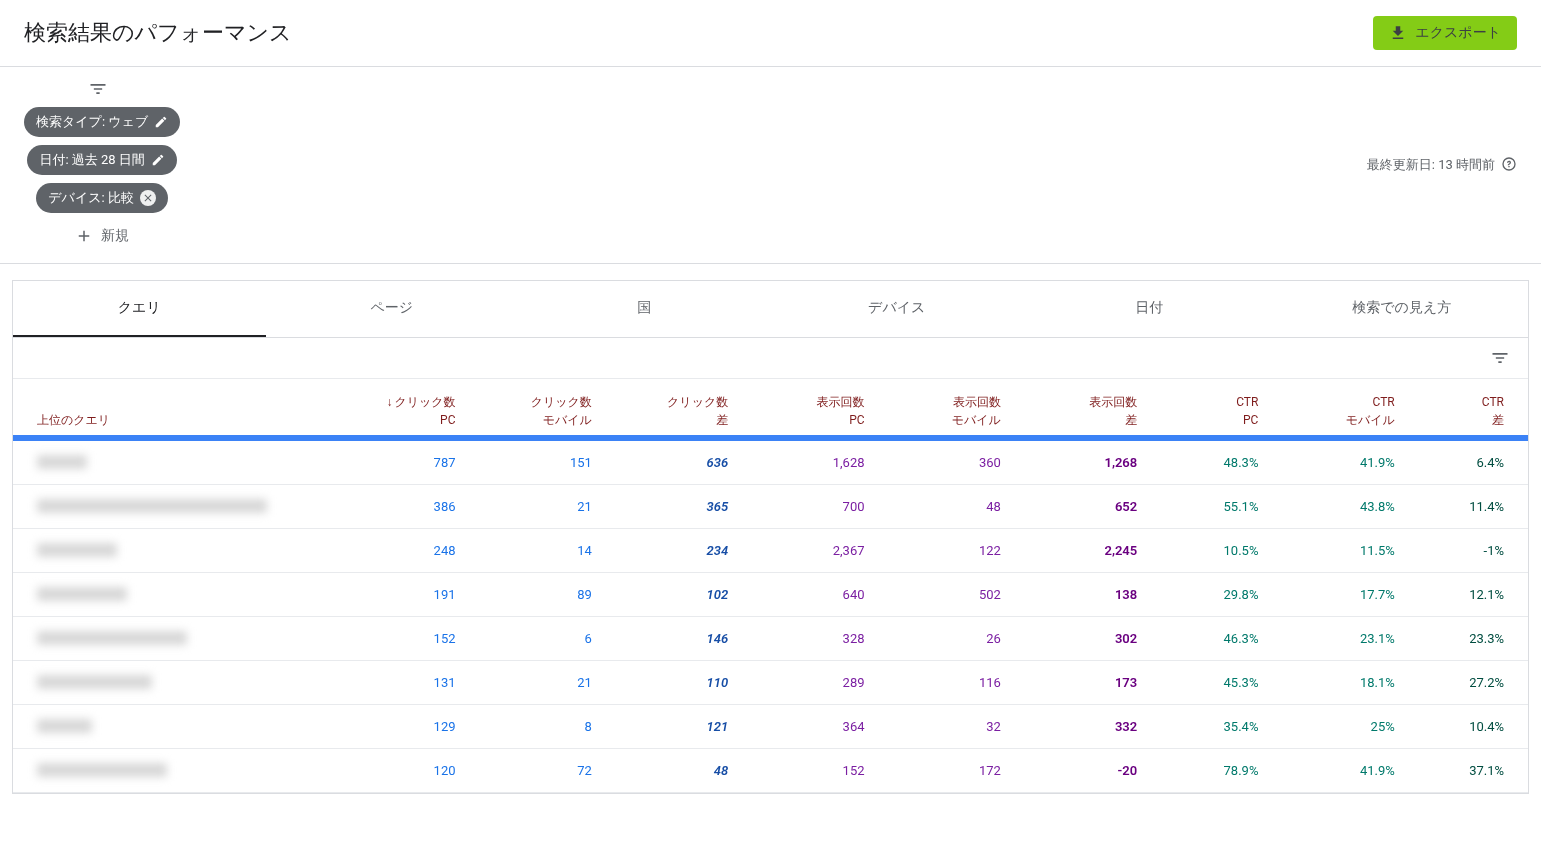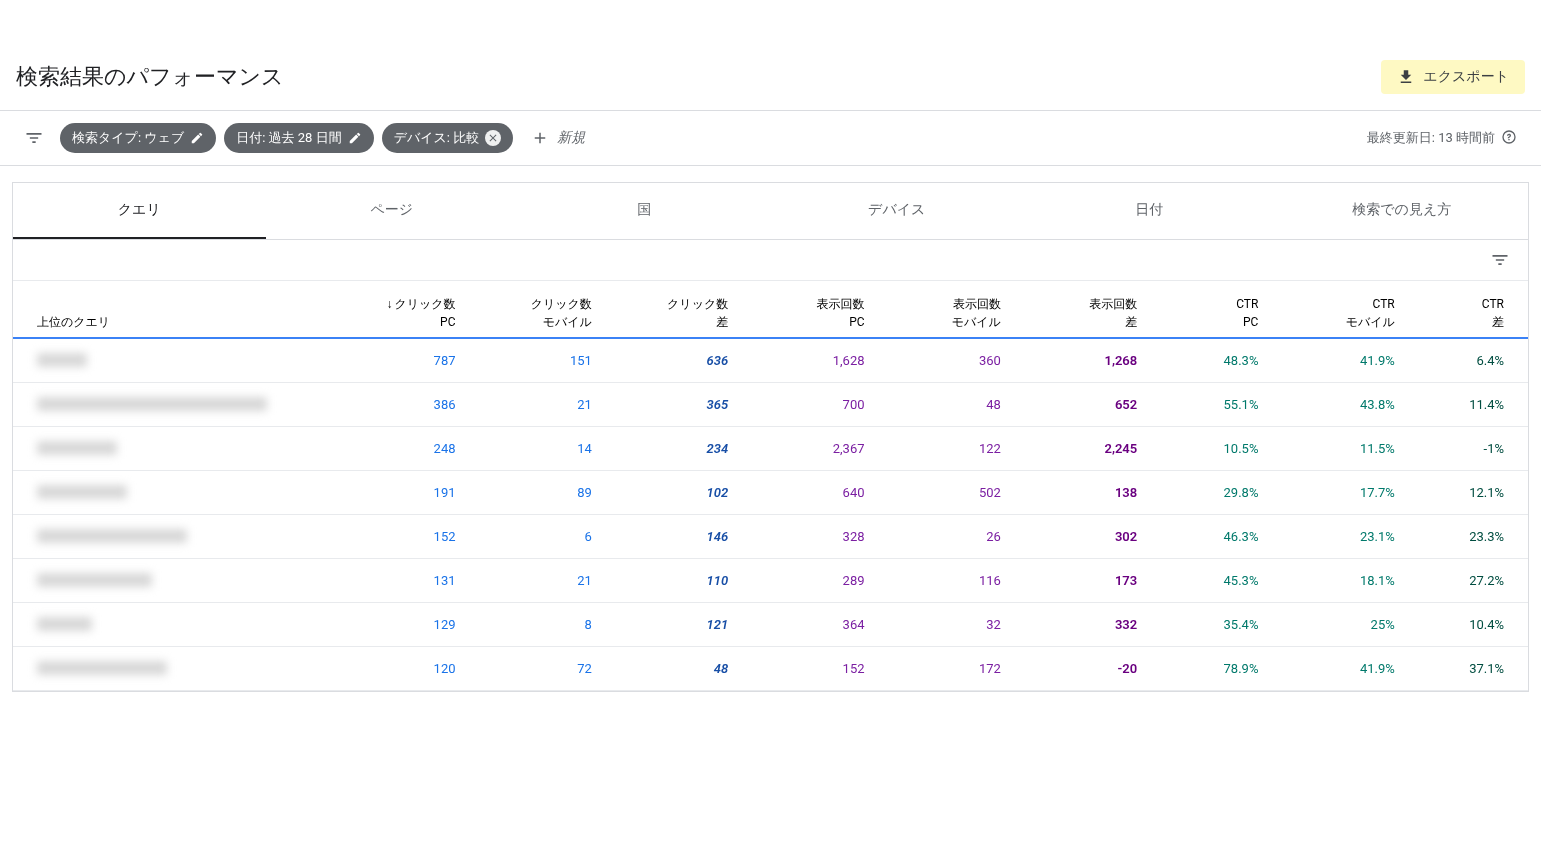--- a/index.html
+++ b/index.html
@@ -1,46 +1,46 @@
 <!DOCTYPE html>
 <html><head>
 <meta charset="utf-8">
 <style>
 * { box-sizing: border-box; margin: 0; padding: 0; }
 body { font-family: Roboto, Arial, sans-serif; background: #fff; color: #202124; font-size: 14px; }
 
-.header { display: flex; align-items: center; justify-content: space-between; padding: 16px 16px; border-bottom: 1px solid #dadce0; margin-top: 44px; }
+.header { display: flex; align-items: center; justify-content: space-between; padding: 16px 24px; border-bottom: 1px solid #dadce0; }
 .page-title { font-size: 22px; font-weight: 400; color: #202124; }
-.export-btn { display: flex; align-items: center; gap: 8px; background: #fef9c3; border: none; padding: 8px 16px; font-size: 14px; color: #3c4043; cursor: pointer; border-radius: 4px; }
+.export-btn { display: flex; align-items: center; gap: 8px; background: #84cc16; border: none; padding: 8px 16px; font-size: 14px; color: #3c4043; cursor: pointer; border-radius: 4px; }
 .export-btn svg { width: 18px; height: 18px; fill: #3c4043; }
 
 .filter-bar { display: flex; align-items: center; justify-content: space-between; padding: 12px 24px; background: #fff; border-bottom: 1px solid #dadce0; }
-.filter-left { display: flex; align-items: center; gap: 8px; }
+.filter-left { display: flex; align-items: center; gap: 8px; flex-direction: column; }
 .filter-icon { width: 20px; height: 20px; fill: #5f6368; margin-right: 8px; }
 .chip { display: flex; align-items: center; gap: 6px; background: #5f6368; color: #fff; border-radius: 16px; padding: 6px 12px; font-size: 13px; cursor: pointer; }
 .chip svg { width: 14px; height: 14px; fill: #fff; }
 .chip-close { background: rgba(255,255,255,0.9); border-radius: 50%; width: 16px; height: 16px; display: flex; align-items: center; justify-content: center; }
 .chip-close svg { fill: #5f6368; width: 12px; height: 12px; }
-.add-new { display: flex; align-items: center; gap: 8px; color: #5f6368; cursor: pointer; padding: 6px 10px; font-size: 14px; font-style: italic; }
+.add-new { display: flex; align-items: center; gap: 8px; color: #5f6368; cursor: pointer; padding: 6px 10px; font-size: 14px; }
 .add-new svg { width: 18px; height: 18px; fill: #5f6368; }
 .last-updated { display: flex; align-items: flex-start; gap: 6px; color: #5f6368; font-size: 13px; }
 .last-updated svg { width: 16px; height: 16px; fill: #5f6368; }
 
 .content { padding: 16px 12px 0 12px; }
 .card { background: #fff; border: 1px solid #dadce0; border-radius: 0; overflow: hidden; }
 
 .tabs { display: flex; border-bottom: 1px solid #dadce0; }
 .tab { flex: 1; text-align: center; padding: 18px 0; color: #5f6368; font-size: 14px; cursor: pointer; border-bottom: 2px solid transparent; }
 .tab.active { color: #202124; border-bottom-color: #202124; font-weight: 500; }
 
 .table-toolbar { display: flex; justify-content: flex-end; padding: 10px 18px; border-bottom: 1px solid #e8eaed; }
 .table-toolbar svg { width: 20px; height: 20px; fill: #5f6368; cursor: pointer; }
 
 table { width: 100%; border-collapse: collapse; }
-thead th { text-align: right; font-weight: 400; color: #000000; font-size: 12px; padding: 14px 12px 6px 12px; border-bottom: 2px solid #3b82f6; vertical-align: bottom; line-height: 1.5; }
+thead th { text-align: right; font-weight: 400; color: #7f1d1d; font-size: 12px; padding: 14px 12px 6px 12px; border-bottom: 6px solid #3b82f6; vertical-align: bottom; line-height: 1.5; }
 thead th:first-child { text-align: left; padding-left: 24px; }
 thead th .sort-arrow { display: inline-block; margin-right: 2px; }
 thead th .h1 { display: block; }
 thead th .h2 { display: block; }
 
 tbody td { text-align: right; padding: 14px 12px; font-size: 13px; border-bottom: 1px solid #e8eaed; }
 tbody td:first-child { text-align: left; padding-left: 24px; }
 
 .blur-box { filter: blur(4px); background: #d8d8d8; color: #d8d8d8; display: inline-block; border-radius: 2px; height: 14px; }
 

